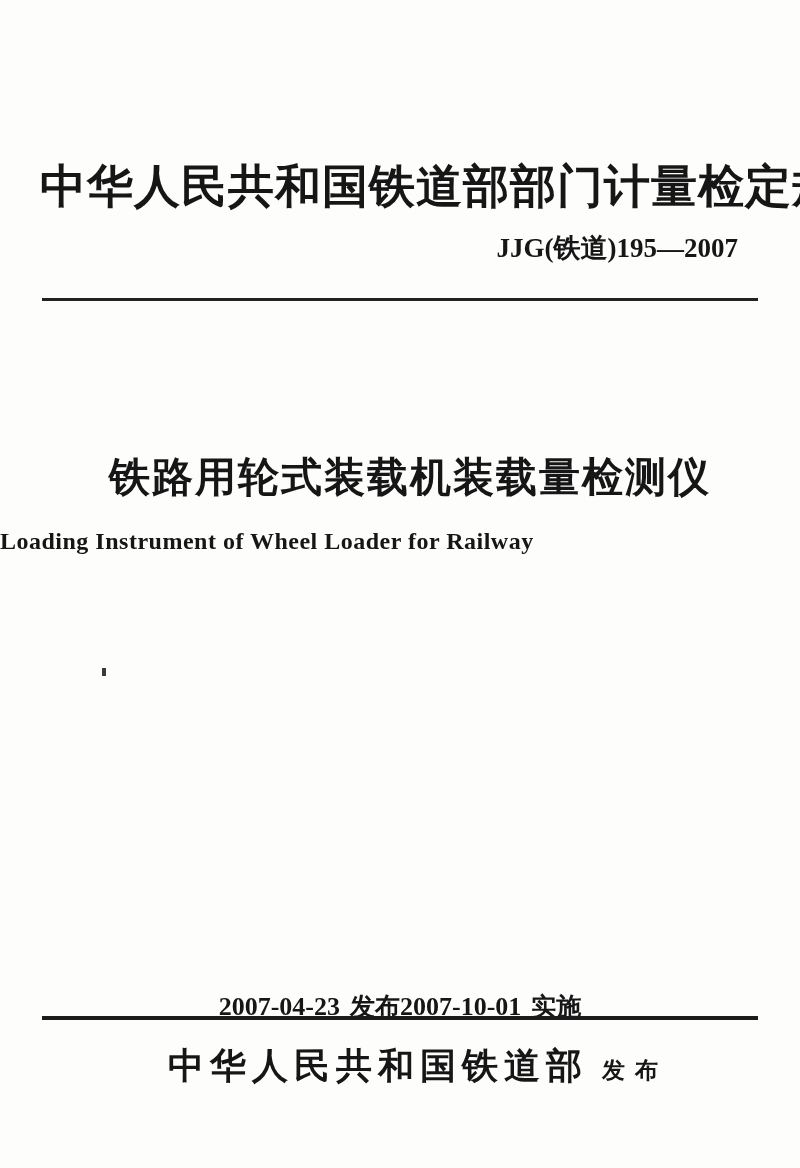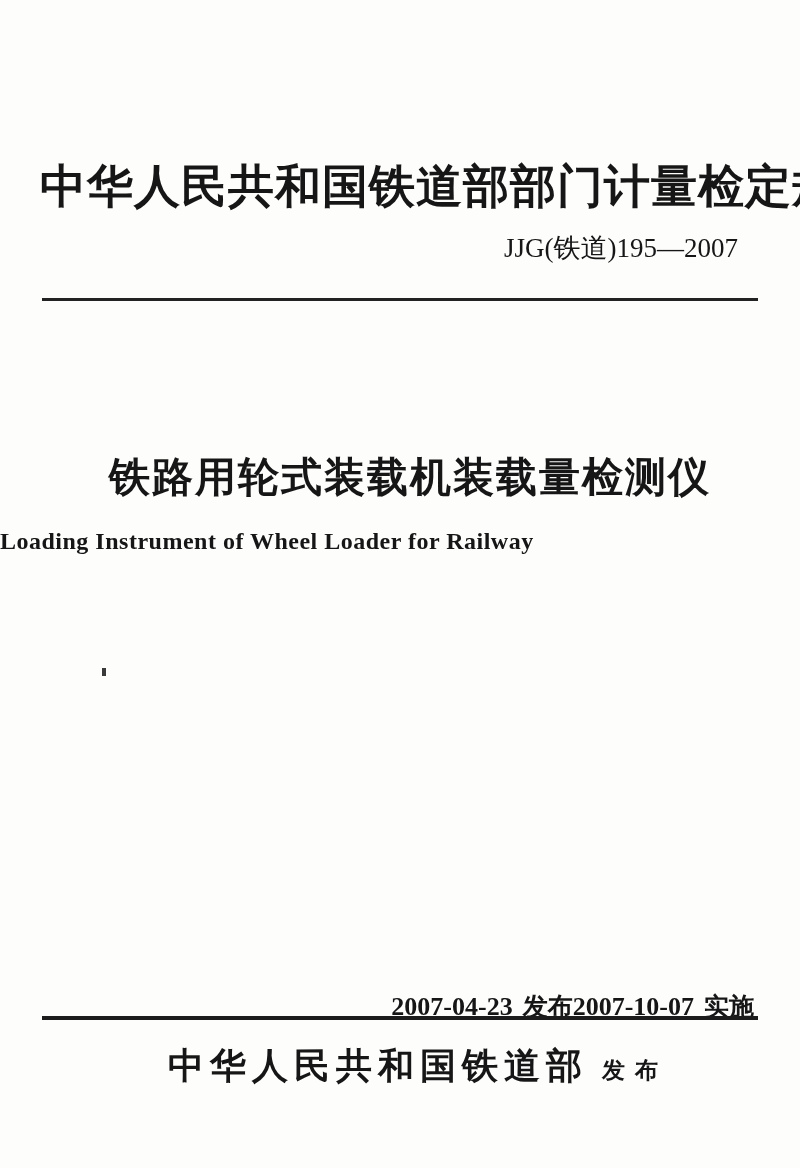--- a/index.html
+++ b/index.html
@@ -45,21 +45,21 @@
     letter-spacing: 1px;
     white-space: nowrap;
   }
 
   
   .reg-number {
     position: absolute;
     top: 230px;
     right: 62px;
     font-family: "Liberation Serif", "DejaVu Serif", serif;
-    font-weight: normal;
+    font-weight: bold;
     font-size: 27px;
     white-space: nowrap;
     margin-left: 28px;
   }
 
   
   .header-rule {
     position: absolute;
     top: 298px;
     left: 42px;
@@ -107,21 +107,21 @@
     background: #3a3a3a;
   }
 
   
   .dates-row {
     position: absolute;
     top: 990px;
     left: 46px;
     right: 46px;
     display: flex;
-    justify-content: flex-end;
+    justify-content: center;
     align-items: baseline;
     font-family: "Liberation Serif", "DejaVu Serif", serif;
     font-weight: bold;
     font-size: 26px;
     white-space: nowrap;
   }
   .date-label {
     margin-left: 10px;
     font-family: "Liberation Sans", "DejaVu Sans", sans-serif;
     font-weight: bold;
@@ -176,21 +176,21 @@
 
   <div class="doc-title-en">Loading Instrument of Wheel Loader for Railway</div>
 
   <div class="speck"></div>
 
   <div class="dates-row">
     <span>
       <span>2007-04-23</span><span class="date-label">发布</span>
     </span>
     <span>
-      <span>2007-10-07</span><span class="date-label">实施</span>
+      <span>2007-10-01</span><span class="date-label">实施</span>
     </span>
   </div>
 
   <div class="dates-rule"></div>
 
   <div class="publisher-row">
     <span class="publisher-name">中华人民共和国铁道部</span><span class="publisher-suffix">发布</span>
   </div>
 
 </div>

